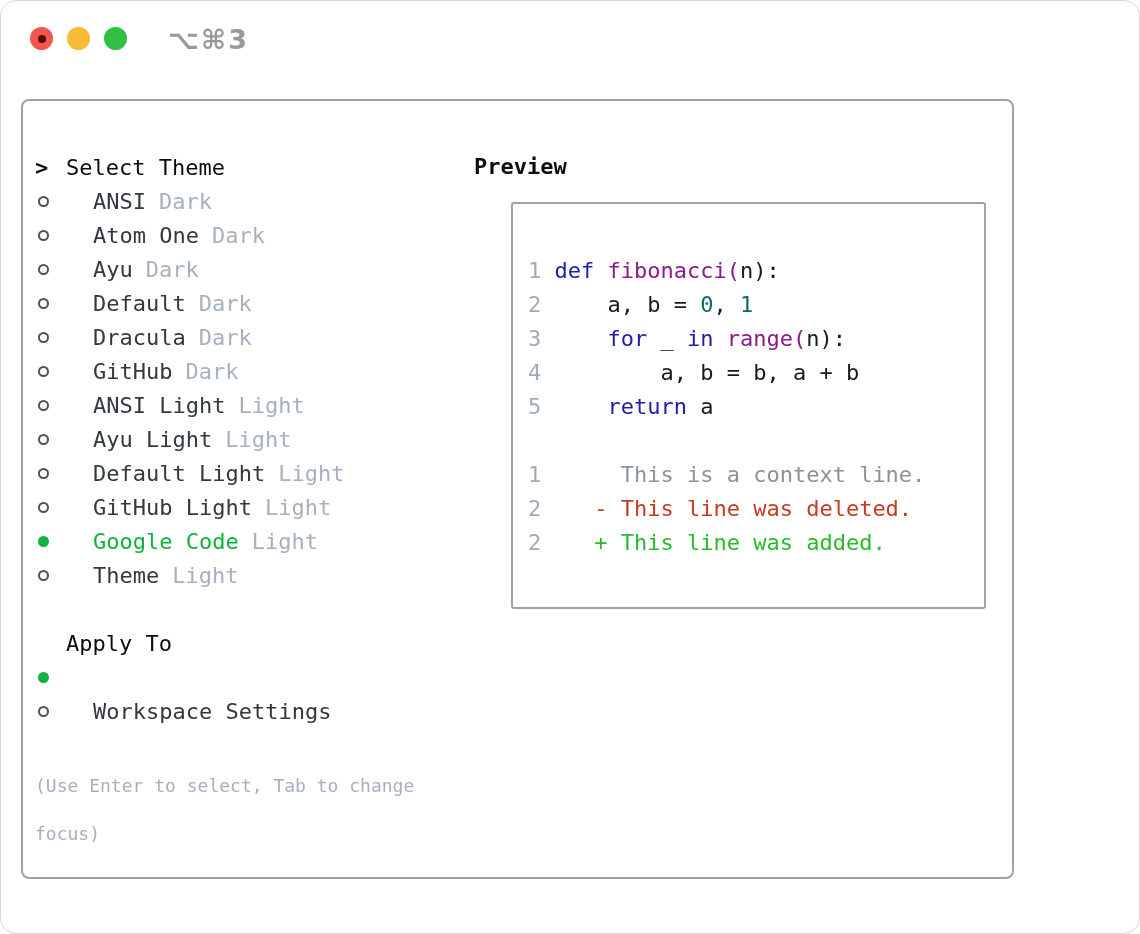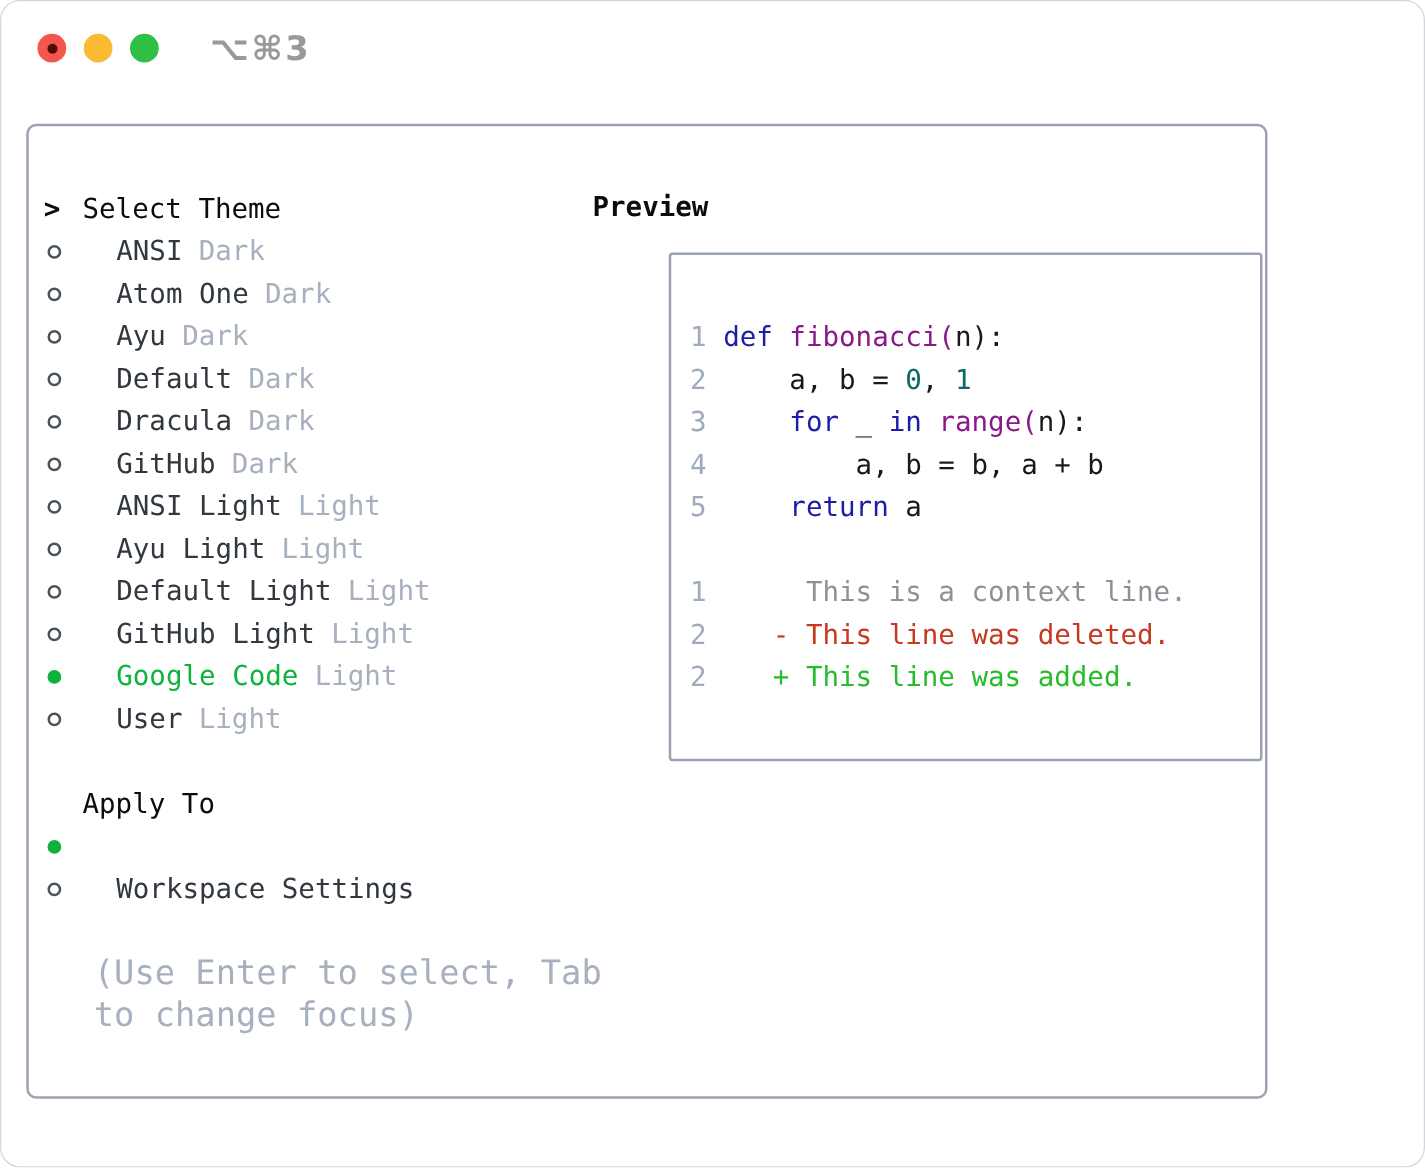--- a/index.html
+++ b/index.html
@@ -56,30 +56,30 @@
     border: 2.5px solid #4a525a; border-radius: 50%;
     background: transparent;
   }
   .radio.sel { background: var(--ui_green); border-color: var(--ui_green); }
   .item-label { color: var(--ui_text); white-space: pre; margin-left: 27px; }
   .item-label.sel { color: var(--ui_green); }
   .item-tag { color: var(--ui_tag); margin-left: 13px; white-space: pre; }
   .spacer { height: 34px; }
   .help {
     margin-top: 0; width: 420px;
-    color: var(--ui_tag); font-size: 27px; line-height: 34px; margin-left: 40px;
+    color: var(--ui_tag); font-size: 18px; line-height: 48px;
   }
   
   .preview-header {
     position: absolute; left: 451px; top: 49px;
     height: 34px; line-height: 34px;
     font-size: 22px; font-weight: bold; color: var(--ui_header);
   }
   .preview-box {
-    position: absolute; left: 512px; top: 101px;
+    position: absolute; left: 488px; top: 101px;
     width: 475px; height: 407px;
     border: 2px solid var(--border);
     border-radius: 3px;
     background: #ffffff;
     overflow: hidden;
   }
   #code {
     font-family: "DejaVu Sans Mono", "Liberation Mono", monospace;
     font-size: 22px;
     padding: 50px 0 0 15px;
@@ -191,21 +191,21 @@
             <span class="prefix">
               <span class="radio sel"></span>
             </span>
             <span class="item-label sel">Google Code</span>
             <span class="item-tag">Light</span>
           </div>
           <div class="list-row">
             <span class="prefix">
               <span class="radio"></span>
             </span>
-            <span class="item-label">User</span>
+            <span class="item-label">Theme</span>
             <span class="item-tag">Light</span>
           </div>
         </div>
 
       <div class="spacer"></div>
 
       <div class="list-row">
         <span class="prefix"></span>
         <span class="header-label">Apply To</span>
       </div>

